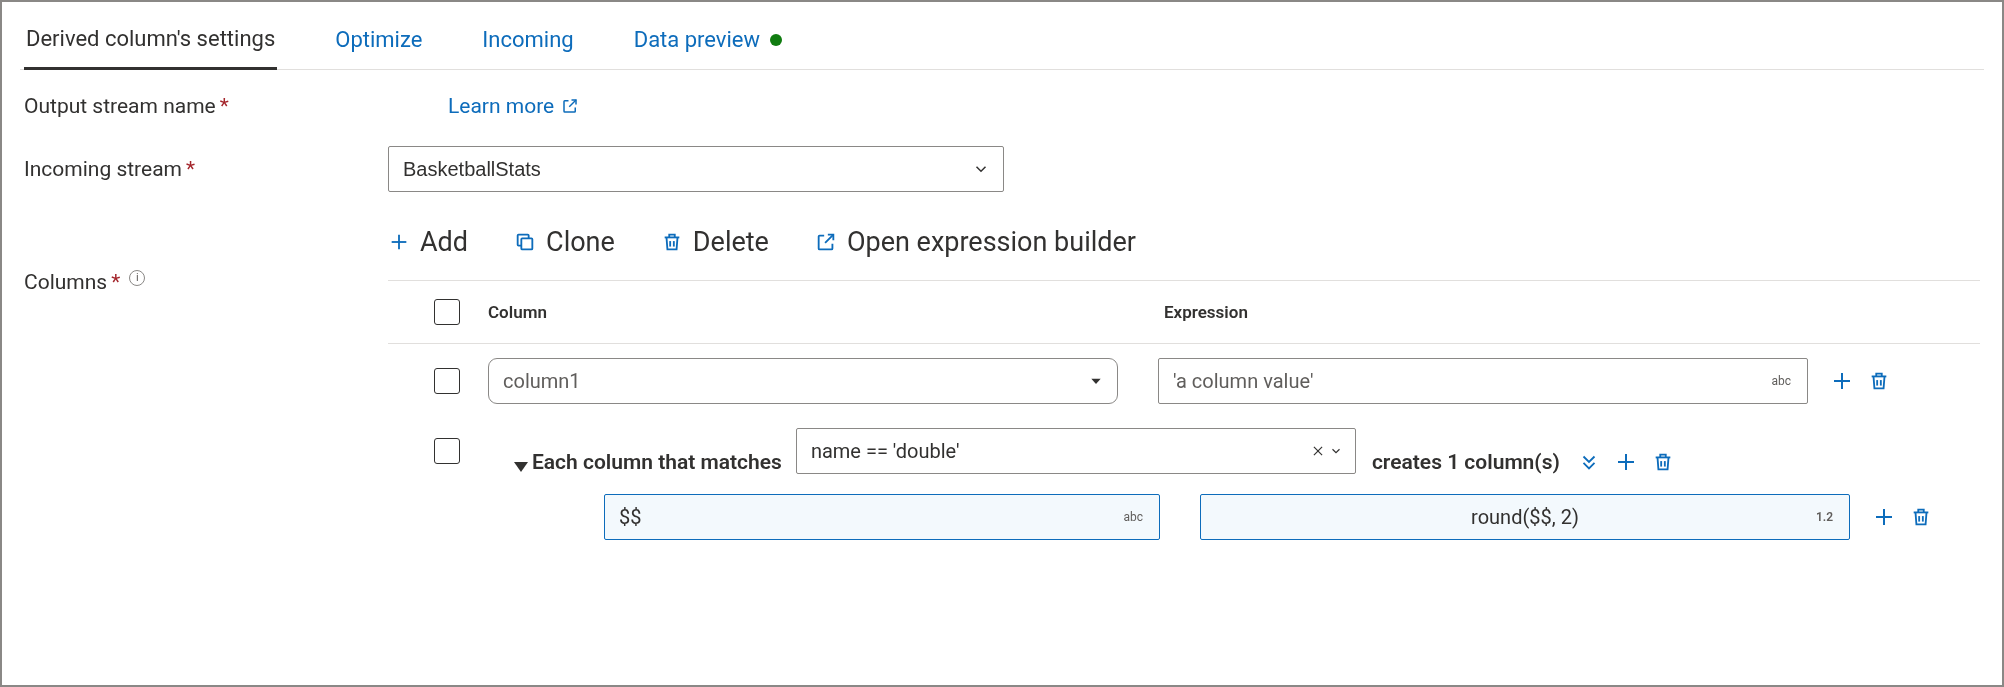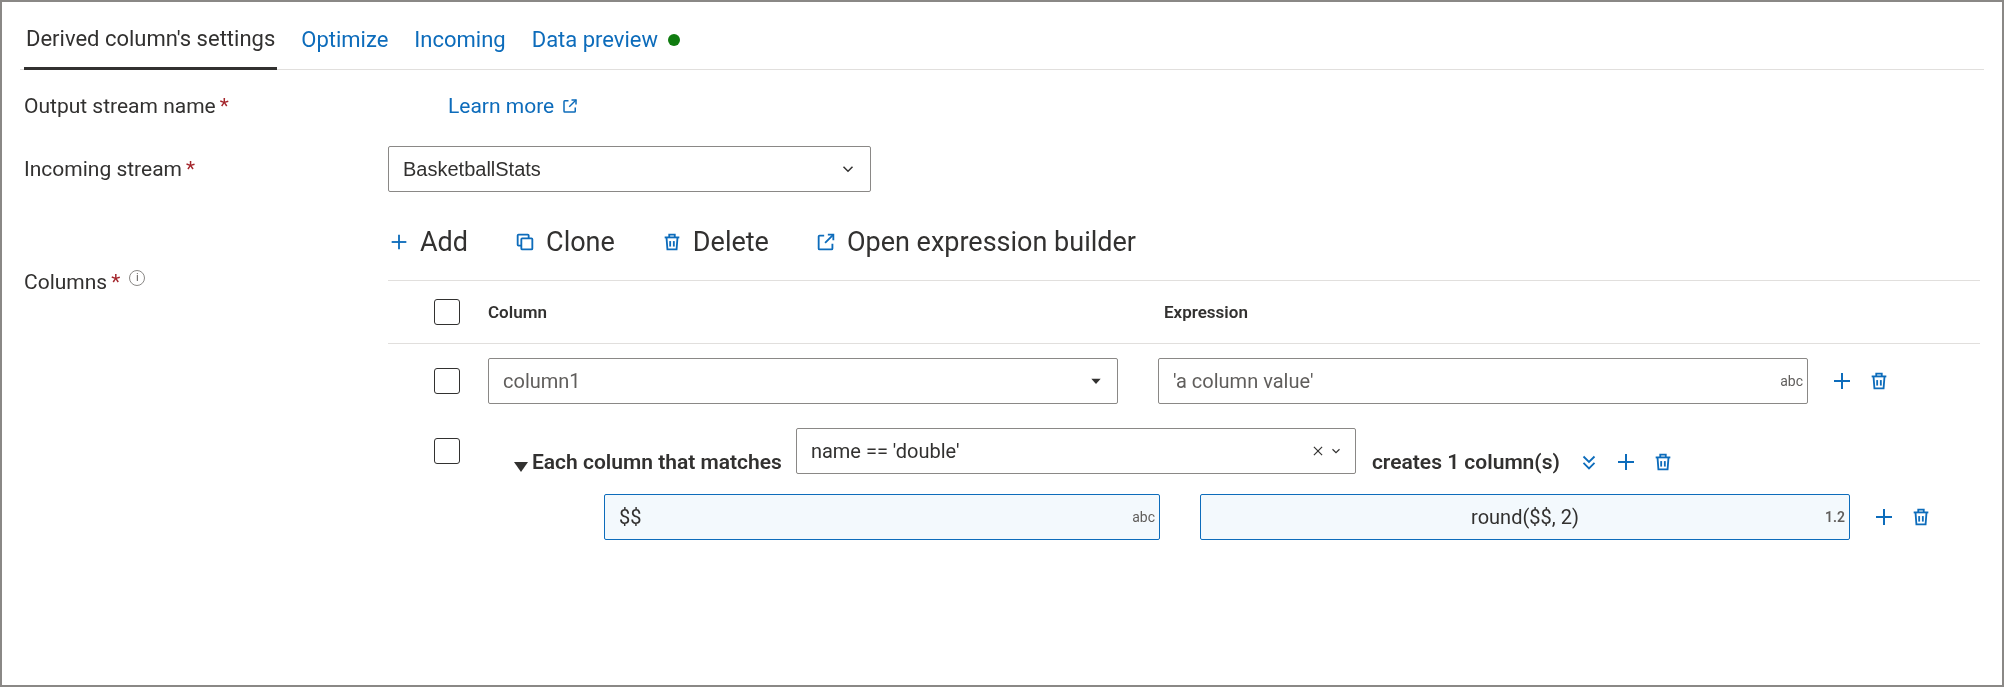--- a/index.html
+++ b/index.html
@@ -13,21 +13,21 @@
   .panel {
     border: 2px solid #8a8886;
     width: 2004px;
     height: 687px;
     padding: 0 18px 18px 18px;
     position: relative;
   }
   .tabs {
     display: flex;
     align-items: center;
-    gap: 22px;
+    gap: 56px;
     border-bottom: 1px solid #e1dfdd;
     padding: 18px 4px 0 4px;
   }
   .tab {
     padding: 6px 2px 16px 2px;
     cursor: pointer;
     font-size: 22px;
     color: #0D6CBB;
     display: flex;
     align-items: center;
@@ -76,21 +76,21 @@
     height: 46px;
     border: 1px solid #8a8886;
     border-radius: 2px;
     padding: 0 14px;
     font-size: 20px;
     color: #323130;
     background: #fff;
   }
   .select-wrap {
     position: relative;
-    width: 483px;
+    width: 616px;
   }
   .select-wrap .chev {
     position: absolute;
     right: 14px; top: 50%;
     transform: translateY(-50%);
     pointer-events: none;
   }
   .learn-more {
     margin-left: 60px;
     color: #0D6CBB;
@@ -148,33 +148,34 @@
     height: 46px;
     border: 1px solid #8a8886;
     border-radius: 2px;
     padding: 0 14px;
     font-size: 20px;
     background: #fff;
     color: #323130;
   }
   .col-input.dd {
     position: relative;
+    border-radius: 9px;
   }
   .col-input .caret {
     position: absolute;
     right: 14px;
     top: 50%;
     transform: translateY(-50%);
   }
   .suffix-tag {
     position: absolute;
-    right: 4px;
+    right: 16px;
     top: 50%;
     transform: translateY(-50%);
-    font-size: 14px;
+    font-size: 12px;
     color: #605e5c;
   }
   .row-actions {
     display: flex;
     align-items: center;
     gap: 14px;
     margin-left: 22px;
   }
   .icon-btn {
     color: #0D6CBB;

